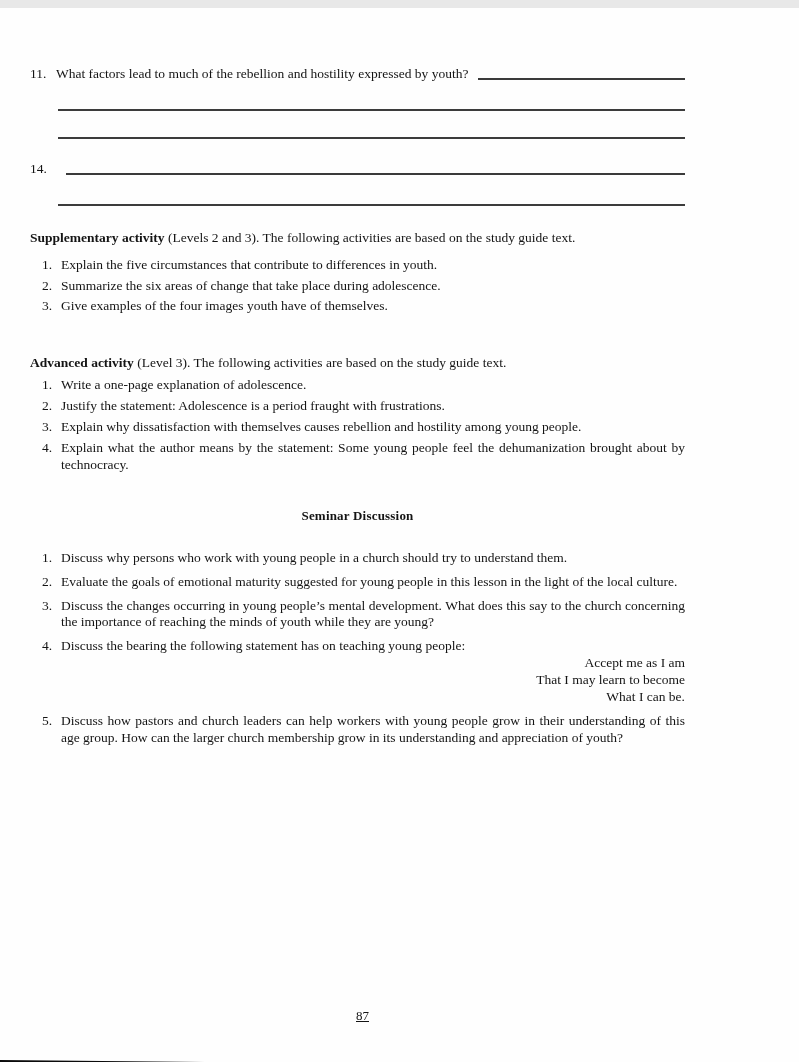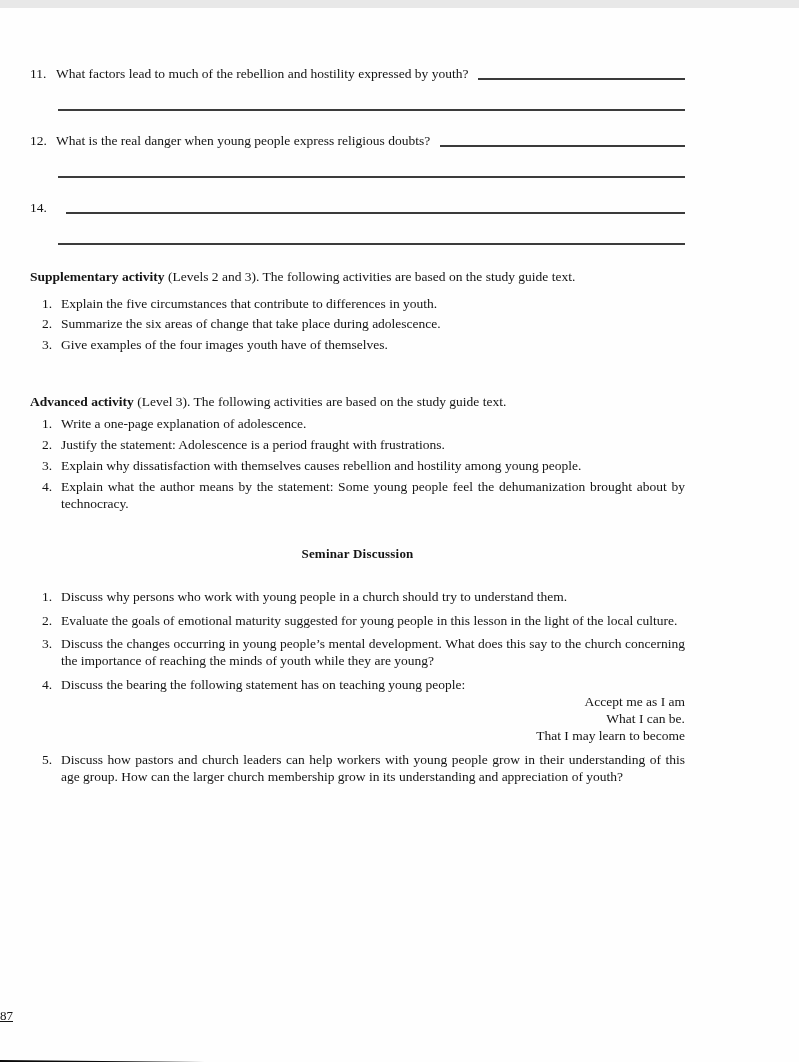--- a/index.html
+++ b/index.html
@@ -64,24 +64,24 @@
     font-weight: bold;
     font-size: 13px;
     letter-spacing: 0.2px;
   }
   .seminar-list { margin-top: 26px; }
   .seminar-list .li { margin-bottom: 7px; }
 
   
   .page-number {
     position: absolute;
-    left: 0;
+    left: 8px;
     right: 82px;
     bottom: 46px;
-    text-align: left;
+    text-align: center;
     font-size: 13px;
     text-decoration: underline;
   }
   .scan-bar {
     position: absolute;
     left: 0;
     top: 1052px;
     width: 403px;
     height: 4px;
     background: #0b0b0b;
@@ -99,25 +99,20 @@
     <div class="q-block">
       <div class="q-row">
         <span class="q-num">11.</span>
         <span class="q-text">What factors lead to much of the rebellion and hostility expressed by youth?</span>
         <span class="fill-line"></span>
       </div>
       <div class="full-line"></div>
     </div>
 
     <div class="q-block">
-      <div class="q-row">
-        <span class="q-num">12.</span>
-        <span class="q-text">What is the real danger when young people express religious doubts?</span>
-        <span class="fill-line"></span>
-      </div>
       <div class="full-line"></div>
     </div>
 
 
     <div class="q-block">
       <div class="q-row">
         <span class="q-num">14.</span>
         <span class="fill-line"></span>
       </div>
       <div class="full-line"></div>
@@ -182,22 +177,22 @@
       </div>
       <div class="li">
         <span class="li-num">3.</span>
         <span class="li-text">Discuss the changes occurring in young people’s mental development. What does this say to the church concerning the importance of reaching the minds of youth while they are young?</span>
       </div>
       <div class="li">
         <span class="li-num">4.</span>
         <span class="li-text">
           <span>Discuss the bearing the following statement has on teaching young people:</span>
           <span class="quote-line" style="display:block">Accept me as I am</span>
+          <span class="quote-line" style="display:block">That I may learn to become</span>
           <span class="quote-line" style="display:block">What I can be.</span>
-          <span class="quote-line" style="display:block">That I may learn to become</span>
         </span>
       </div>
       <div class="li">
         <span class="li-num">5.</span>
         <span class="li-text">Discuss how pastors and church leaders can help workers with young people grow in their understanding of this age group. How can the larger church membership grow in its understanding and appreciation of youth?</span>
       </div>
     </div>
   </section>
 
   <div class="page-number">87</div>

